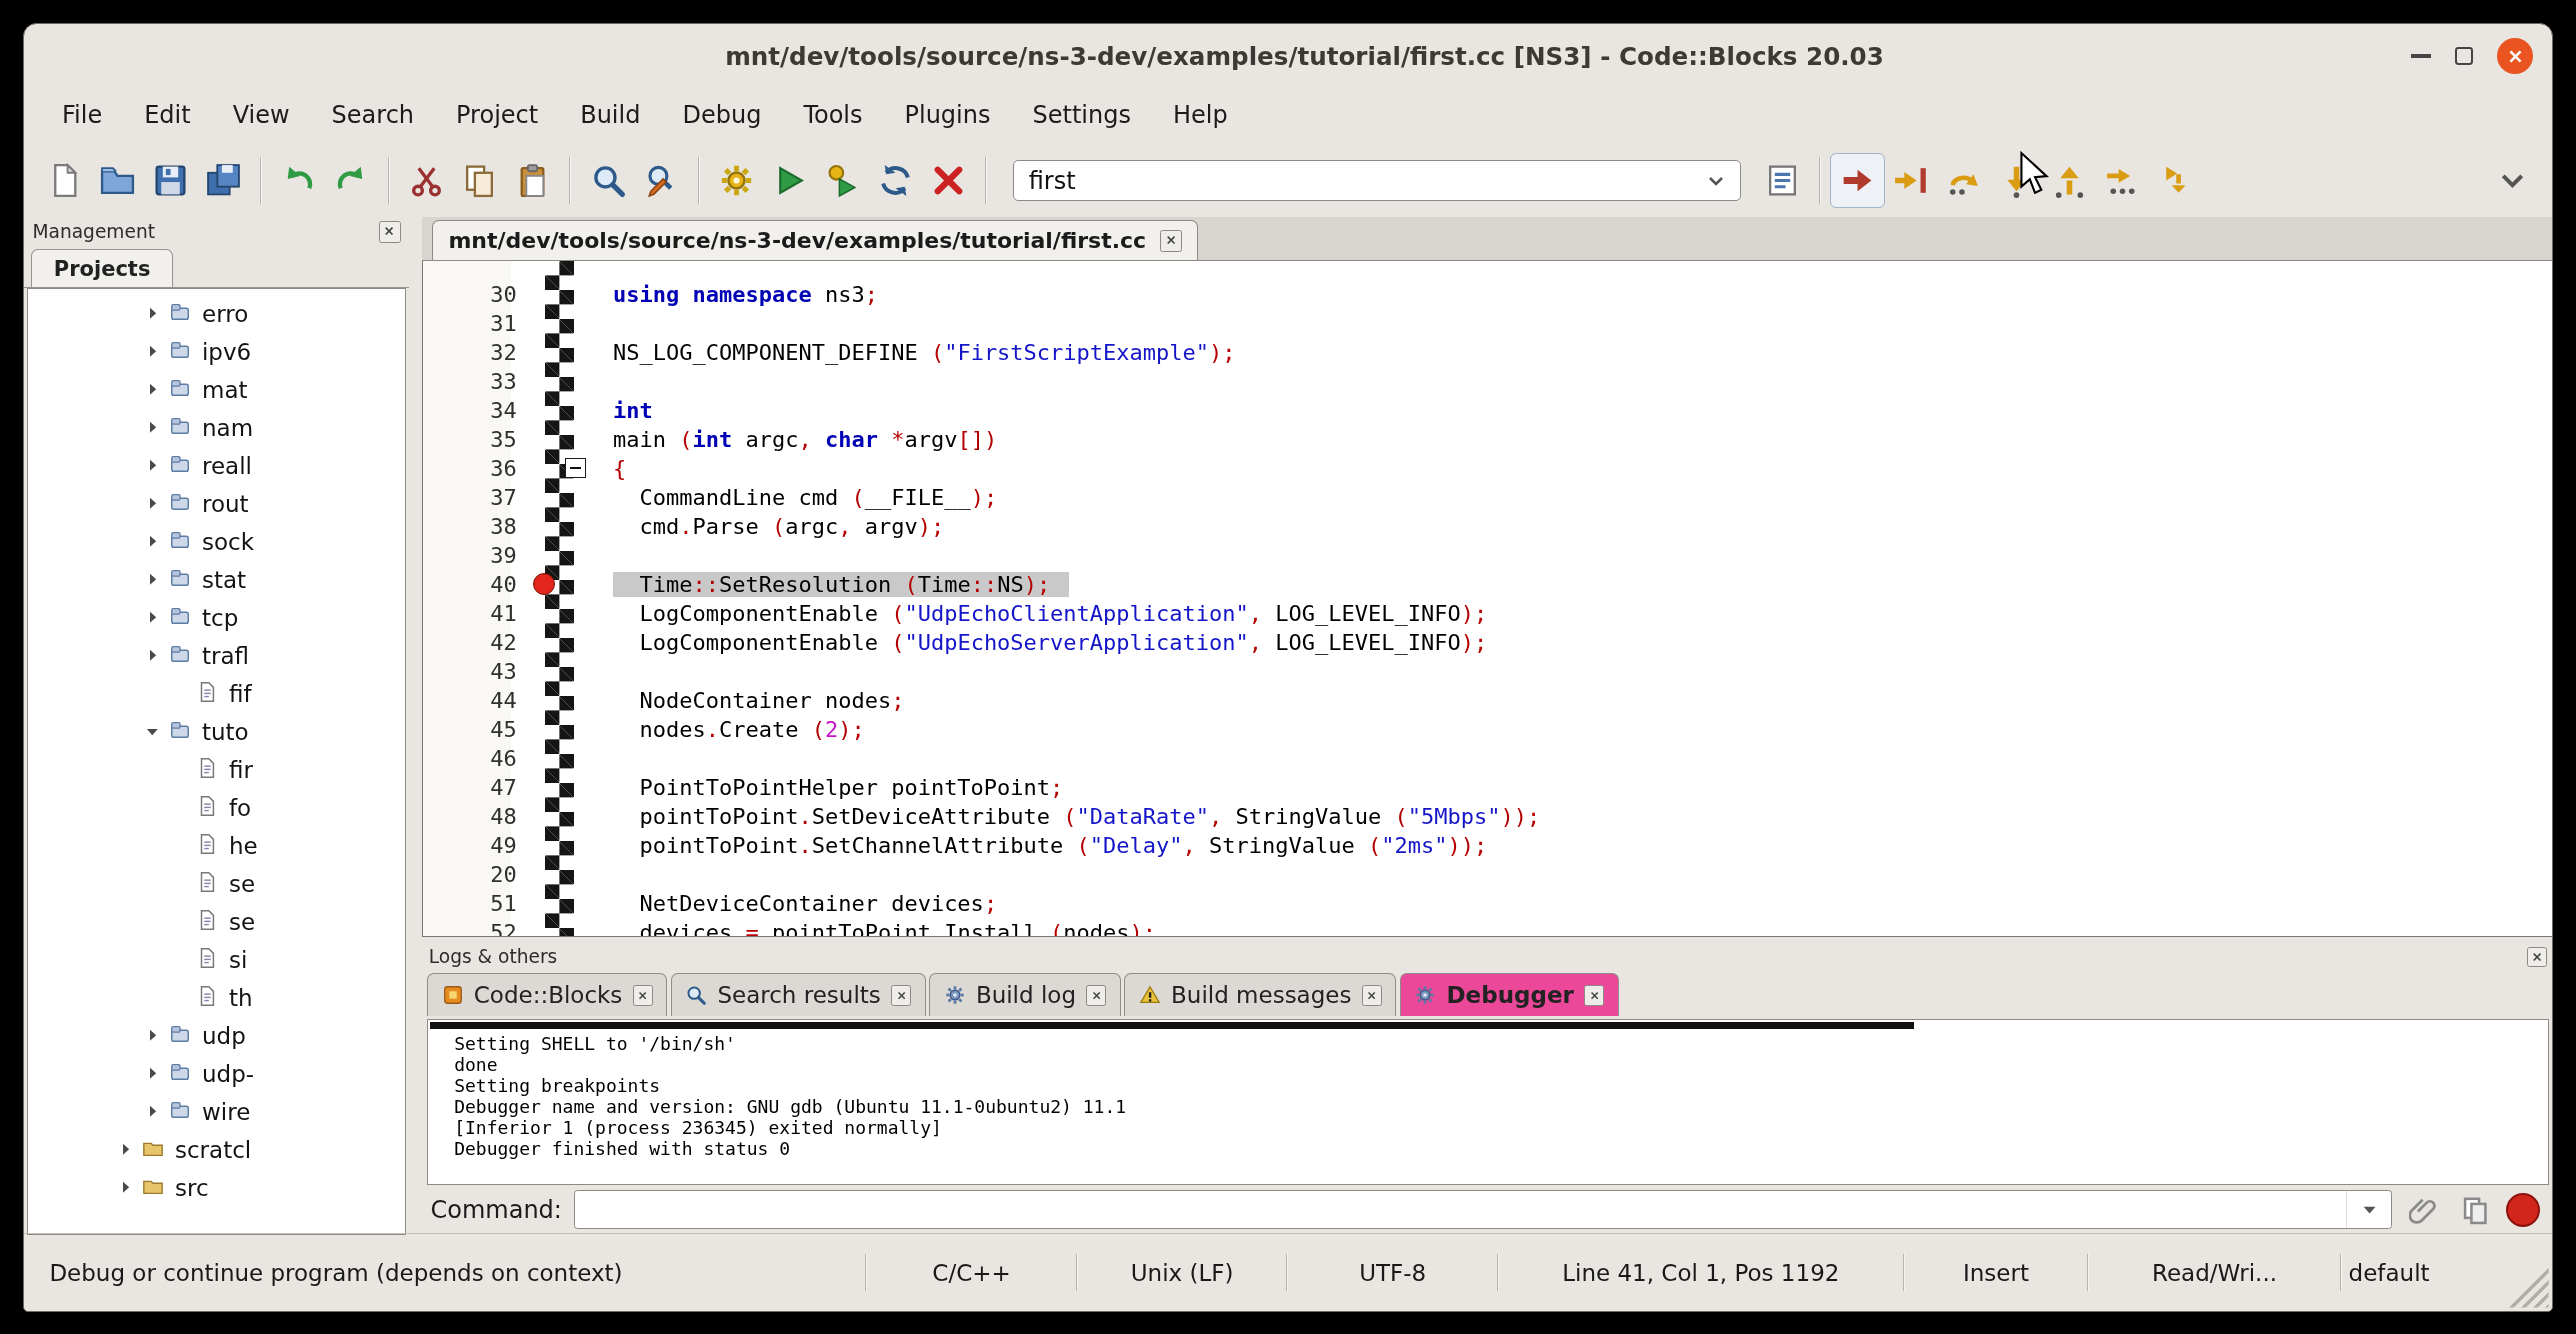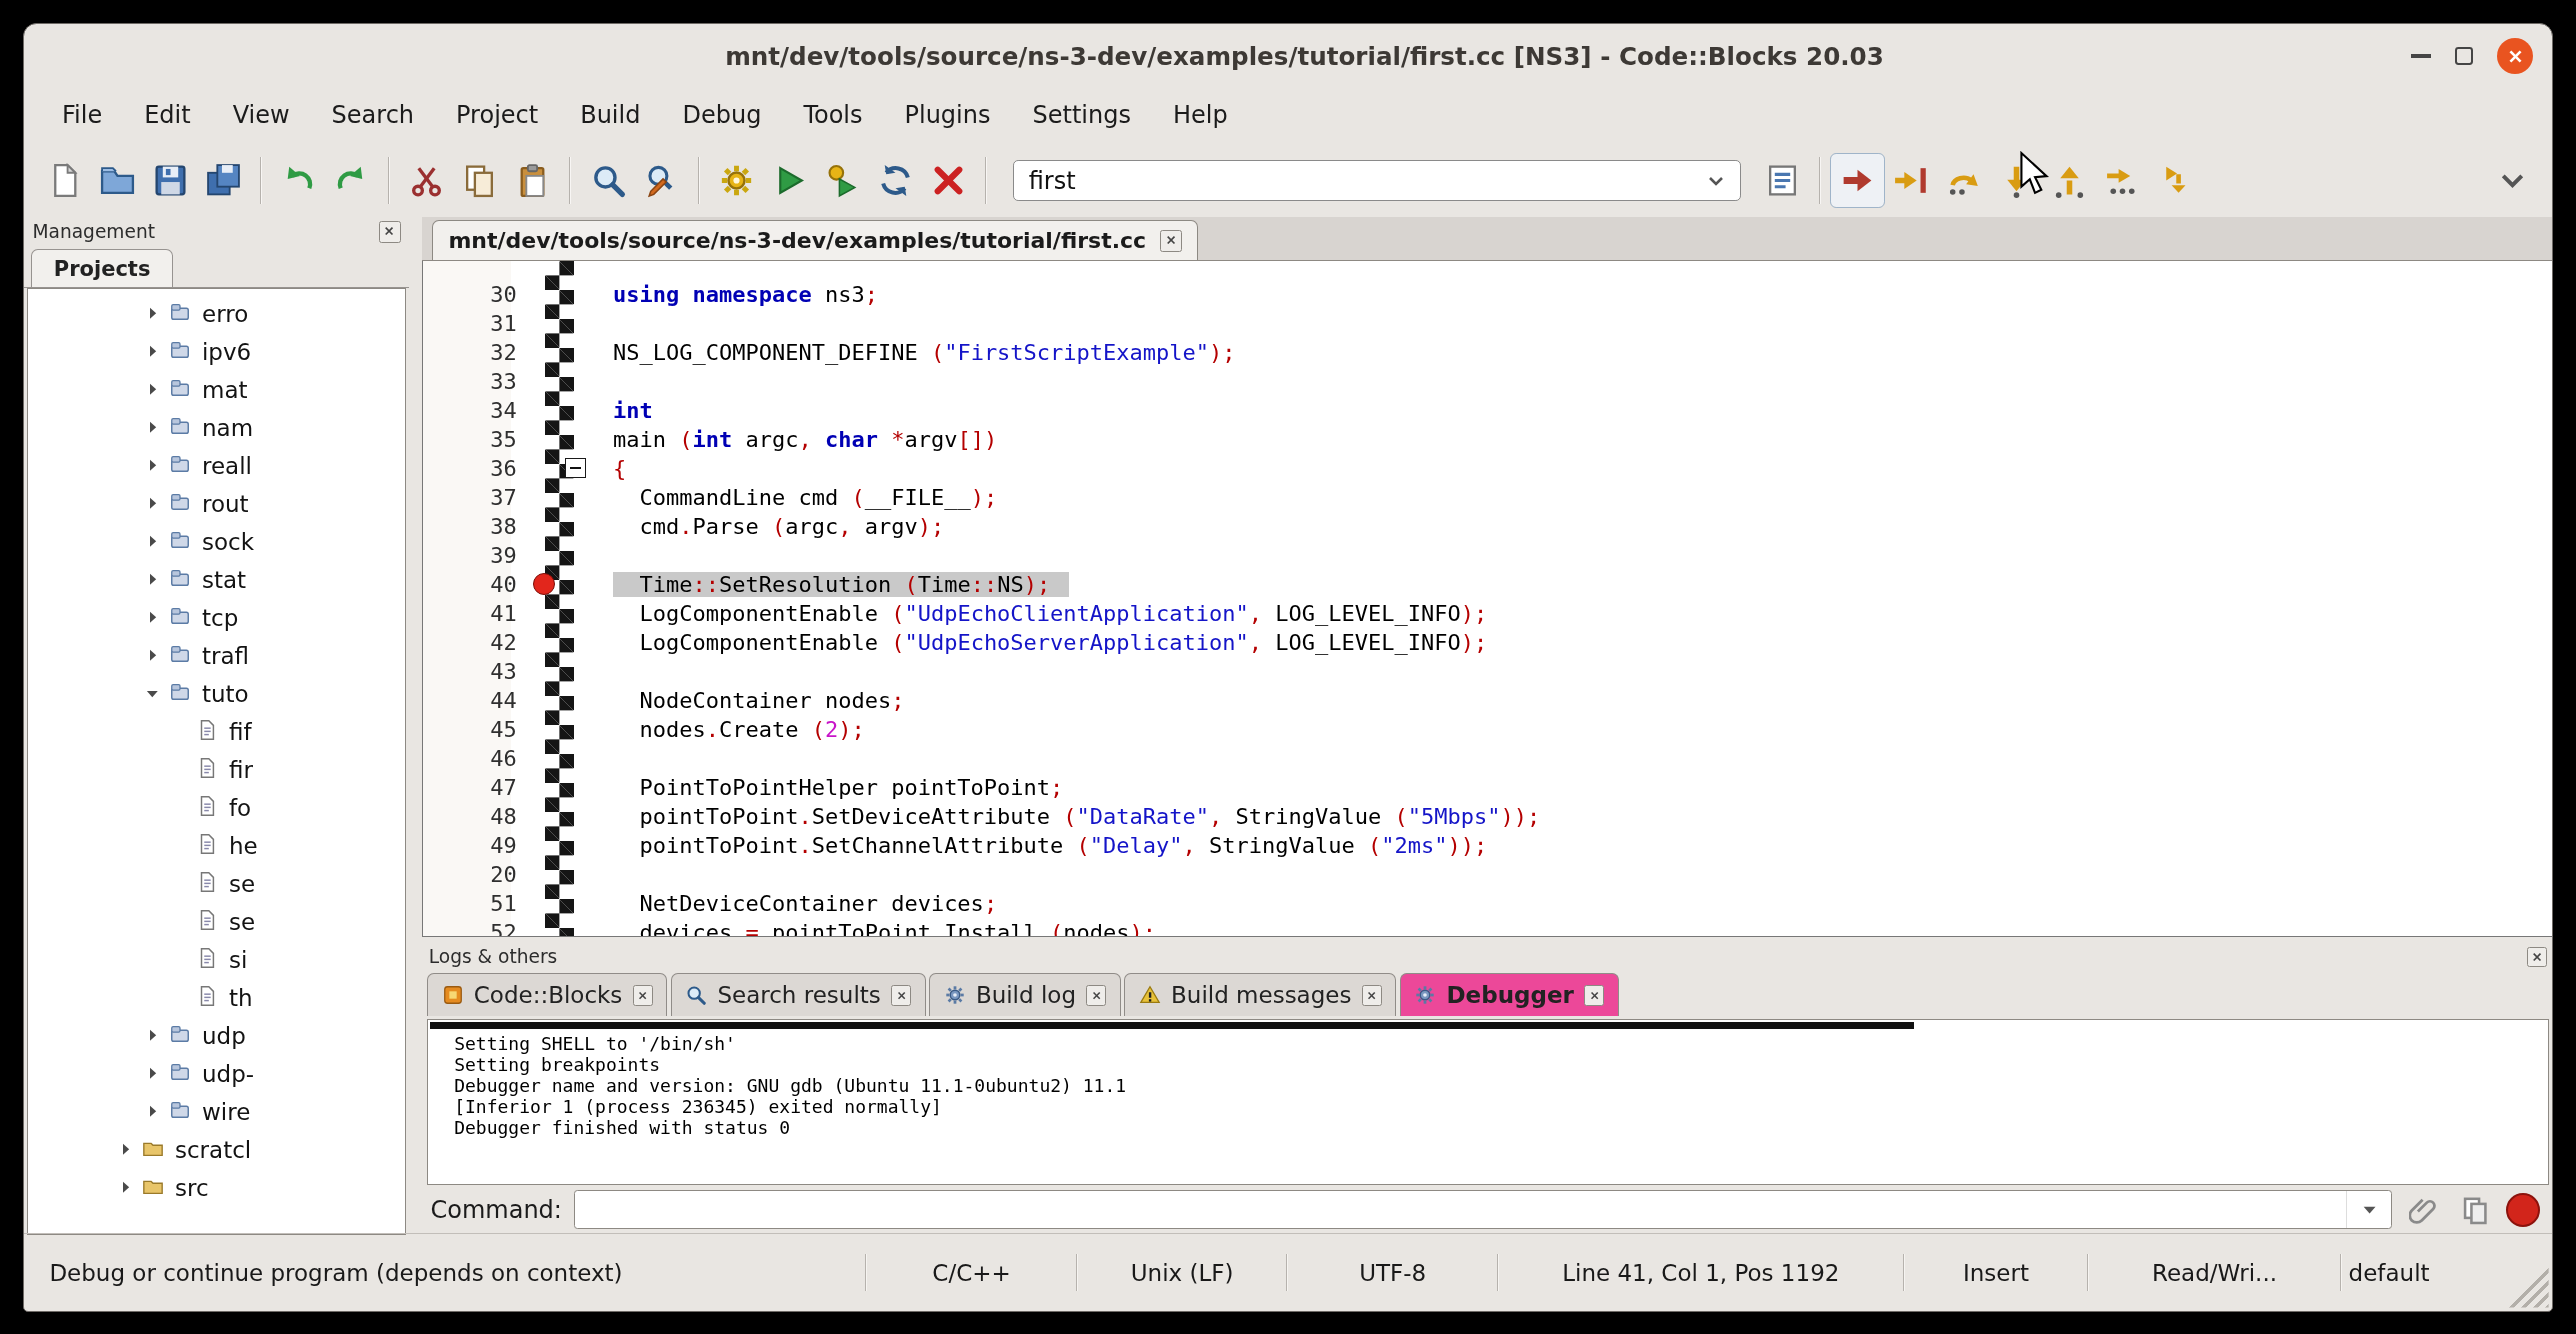--- a/index.html
+++ b/index.html
@@ -552,47 +552,47 @@
             </svg>
           </span>
           <span class="titem-icon" data-name="module-icon">
             <svg width="22" height="22" viewBox="0 0 24 24">
               <rect x="3" y="8" width="18" height="12" rx="2" fill="#cfd8e8" stroke="#5b7ba5" stroke-width="1.6"></rect>
               <rect x="3" y="4" width="9" height="6" rx="1.5" fill="#b8c6dd" stroke="#5b7ba5" stroke-width="1.4"></rect>
             </svg>
           </span>
           <span class="tlabel" data-name="tree-item-label">trafl</span>
         </div>
-        <div class="trow" data-name="tree-item-tuto">
-          <span class="tindent" style="width: 112px;"></span>
-          <span class="tchev" data-name="chevron-down-icon">
-            <svg width="18.6" height="18.6" viewBox="0 0 24 24">
-              <path d="M5 9l7 8 7-8z" fill="#4a4a4a"></path>
-            </svg>
-          </span>
-          <span class="titem-icon" data-name="module-icon">
-            <svg width="22" height="22" viewBox="0 0 24 24">
-              <rect x="3" y="8" width="18" height="12" rx="2" fill="#cfd8e8" stroke="#5b7ba5" stroke-width="1.6"></rect>
-              <rect x="3" y="4" width="9" height="6" rx="1.5" fill="#b8c6dd" stroke="#5b7ba5" stroke-width="1.4"></rect>
-            </svg>
-          </span>
-          <span class="tlabel" data-name="tree-item-label">tuto</span>
-        </div>
         <div class="trow" data-name="tree-item-fif">
           <span class="tindent" style="width: 139px;"></span>
           <span class="tchev"></span>
           <span class="titem-icon" data-name="file-icon">
             <svg width="22" height="22" viewBox="0 0 24 24">
               <path d="M6 2h8l5 5v15H6z" fill="#fff" stroke="#777" stroke-width="1.6"></path>
               <line x1="9" y1="10" x2="16" y2="10" stroke="#8888aa" stroke-width="1.6"></line>
               <line x1="9" y1="13.5" x2="16" y2="13.5" stroke="#8888aa" stroke-width="1.6"></line>
               <line x1="9" y1="17" x2="14" y2="17" stroke="#8888aa" stroke-width="1.6"></line>
             </svg>
           </span>
           <span class="tlabel" data-name="tree-item-label">fif</span>
+        </div>
+        <div class="trow" data-name="tree-item-tuto">
+          <span class="tindent" style="width: 112px;"></span>
+          <span class="tchev" data-name="chevron-down-icon">
+            <svg width="18.6" height="18.6" viewBox="0 0 24 24">
+              <path d="M5 9l7 8 7-8z" fill="#4a4a4a"></path>
+            </svg>
+          </span>
+          <span class="titem-icon" data-name="module-icon">
+            <svg width="22" height="22" viewBox="0 0 24 24">
+              <rect x="3" y="8" width="18" height="12" rx="2" fill="#cfd8e8" stroke="#5b7ba5" stroke-width="1.6"></rect>
+              <rect x="3" y="4" width="9" height="6" rx="1.5" fill="#b8c6dd" stroke="#5b7ba5" stroke-width="1.4"></rect>
+            </svg>
+          </span>
+          <span class="tlabel" data-name="tree-item-label">tuto</span>
         </div>
         <div class="trow" data-name="tree-item-fir">
           <span class="tindent" style="width: 139px;"></span>
           <span class="tchev"></span>
           <span class="titem-icon" data-name="file-icon">
             <svg width="22" height="22" viewBox="0 0 24 24">
               <path d="M6 2h8l5 5v15H6z" fill="#fff" stroke="#777" stroke-width="1.6"></path>
               <line x1="9" y1="10" x2="16" y2="10" stroke="#8888aa" stroke-width="1.6"></line>
               <line x1="9" y1="13.5" x2="16" y2="13.5" stroke="#8888aa" stroke-width="1.6"></line>
               <line x1="9" y1="17" x2="14" y2="17" stroke="#8888aa" stroke-width="1.6"></line>
@@ -1022,20 +1022,21 @@
                 <line x1="2" y1="2" x2="10" y2="10" stroke="#444" stroke-width="2"></line>
                 <line x1="10" y1="2" x2="2" y2="10" stroke="#444" stroke-width="2"></line>
               </svg>
             </span>
           </div>
         </div>
       <div class="logarea" data-name="debugger-log">
         <div class="logclip" data-name="clipped-log-line"></div>
         <div id="loglines" data-name="log-lines">
             <div class="logline" data-name="log-line">Setting SHELL to '/bin/sh'</div>
+            <div class="logline" data-name="log-line">done</div>
             <div class="logline" data-name="log-line">Setting breakpoints</div>
             <div class="logline" data-name="log-line">Debugger name and version: GNU gdb (Ubuntu 11.1-0ubuntu2) 11.1</div>
             <div class="logline" data-name="log-line">[Inferior 1 (process 236345) exited normally]</div>
             <div class="logline" data-name="log-line">Debugger finished with status 0</div>
           </div>
       </div>
       <div class="cmdrow" data-name="debugger-command-row">
         <span class="cmdlabel" data-name="command-label">Command:</span>
         <div class="cmdcombo" data-name="command-input">
           <span class="cmdval" data-name="command-value"></span>

